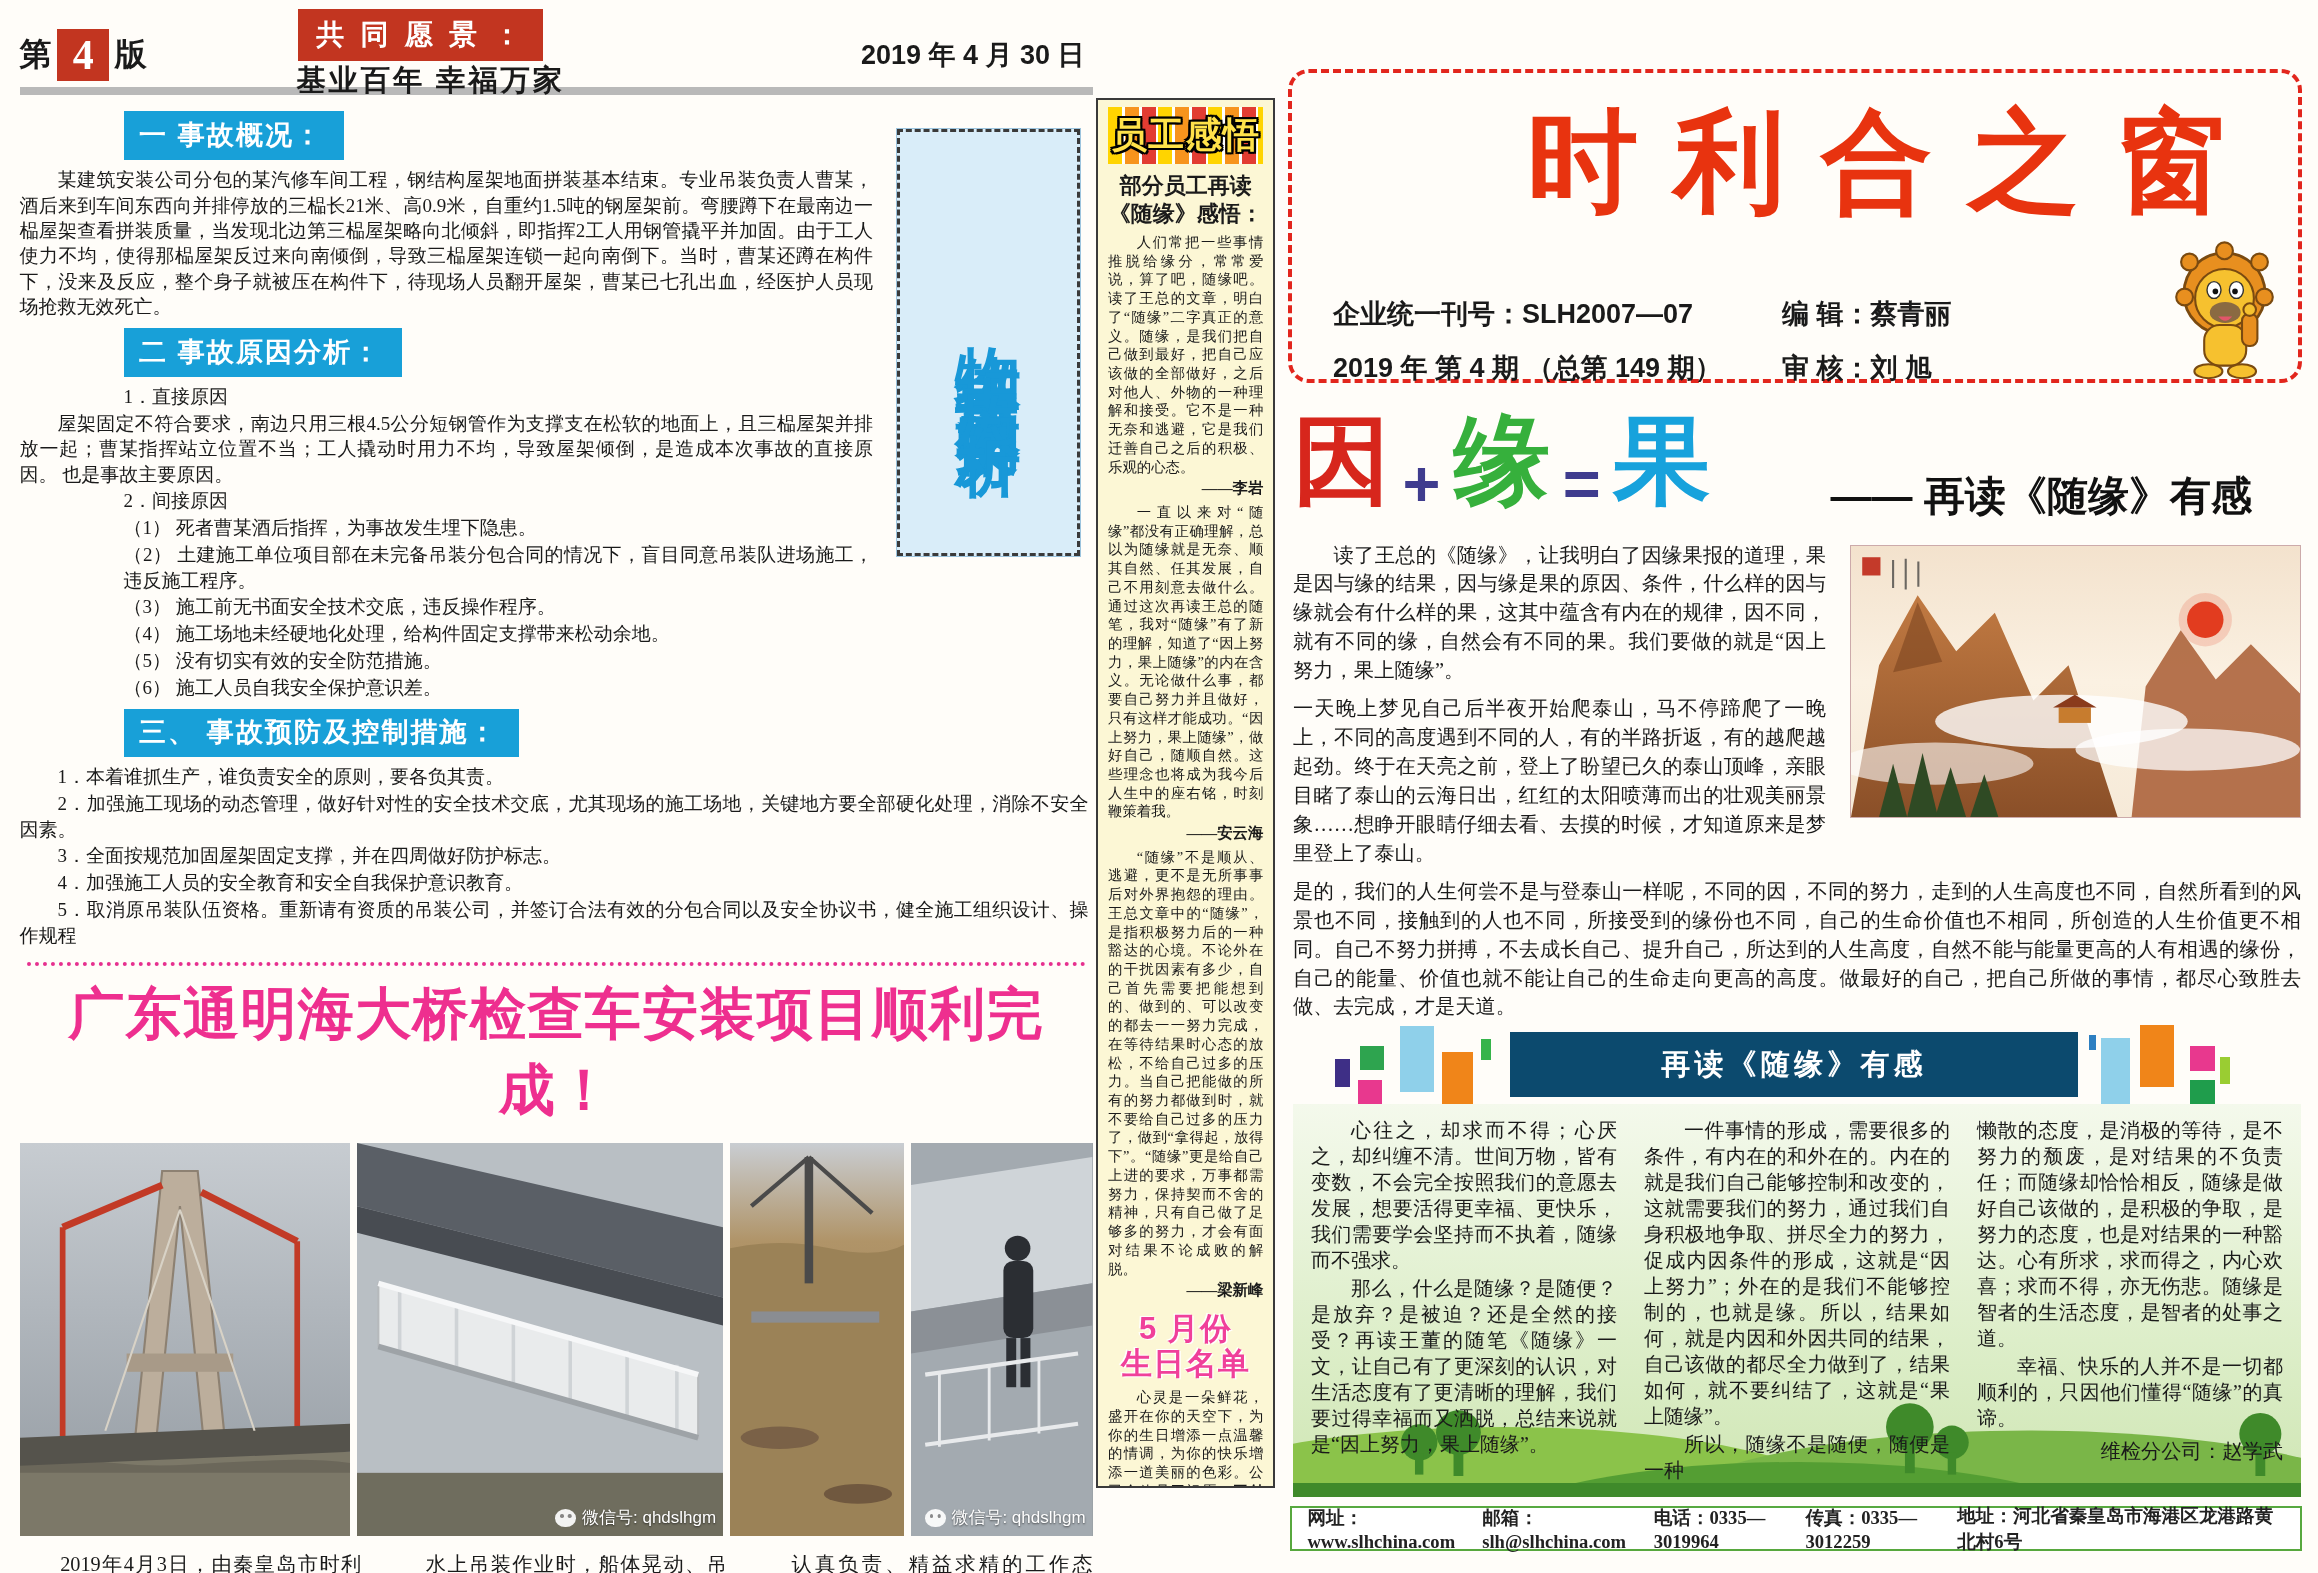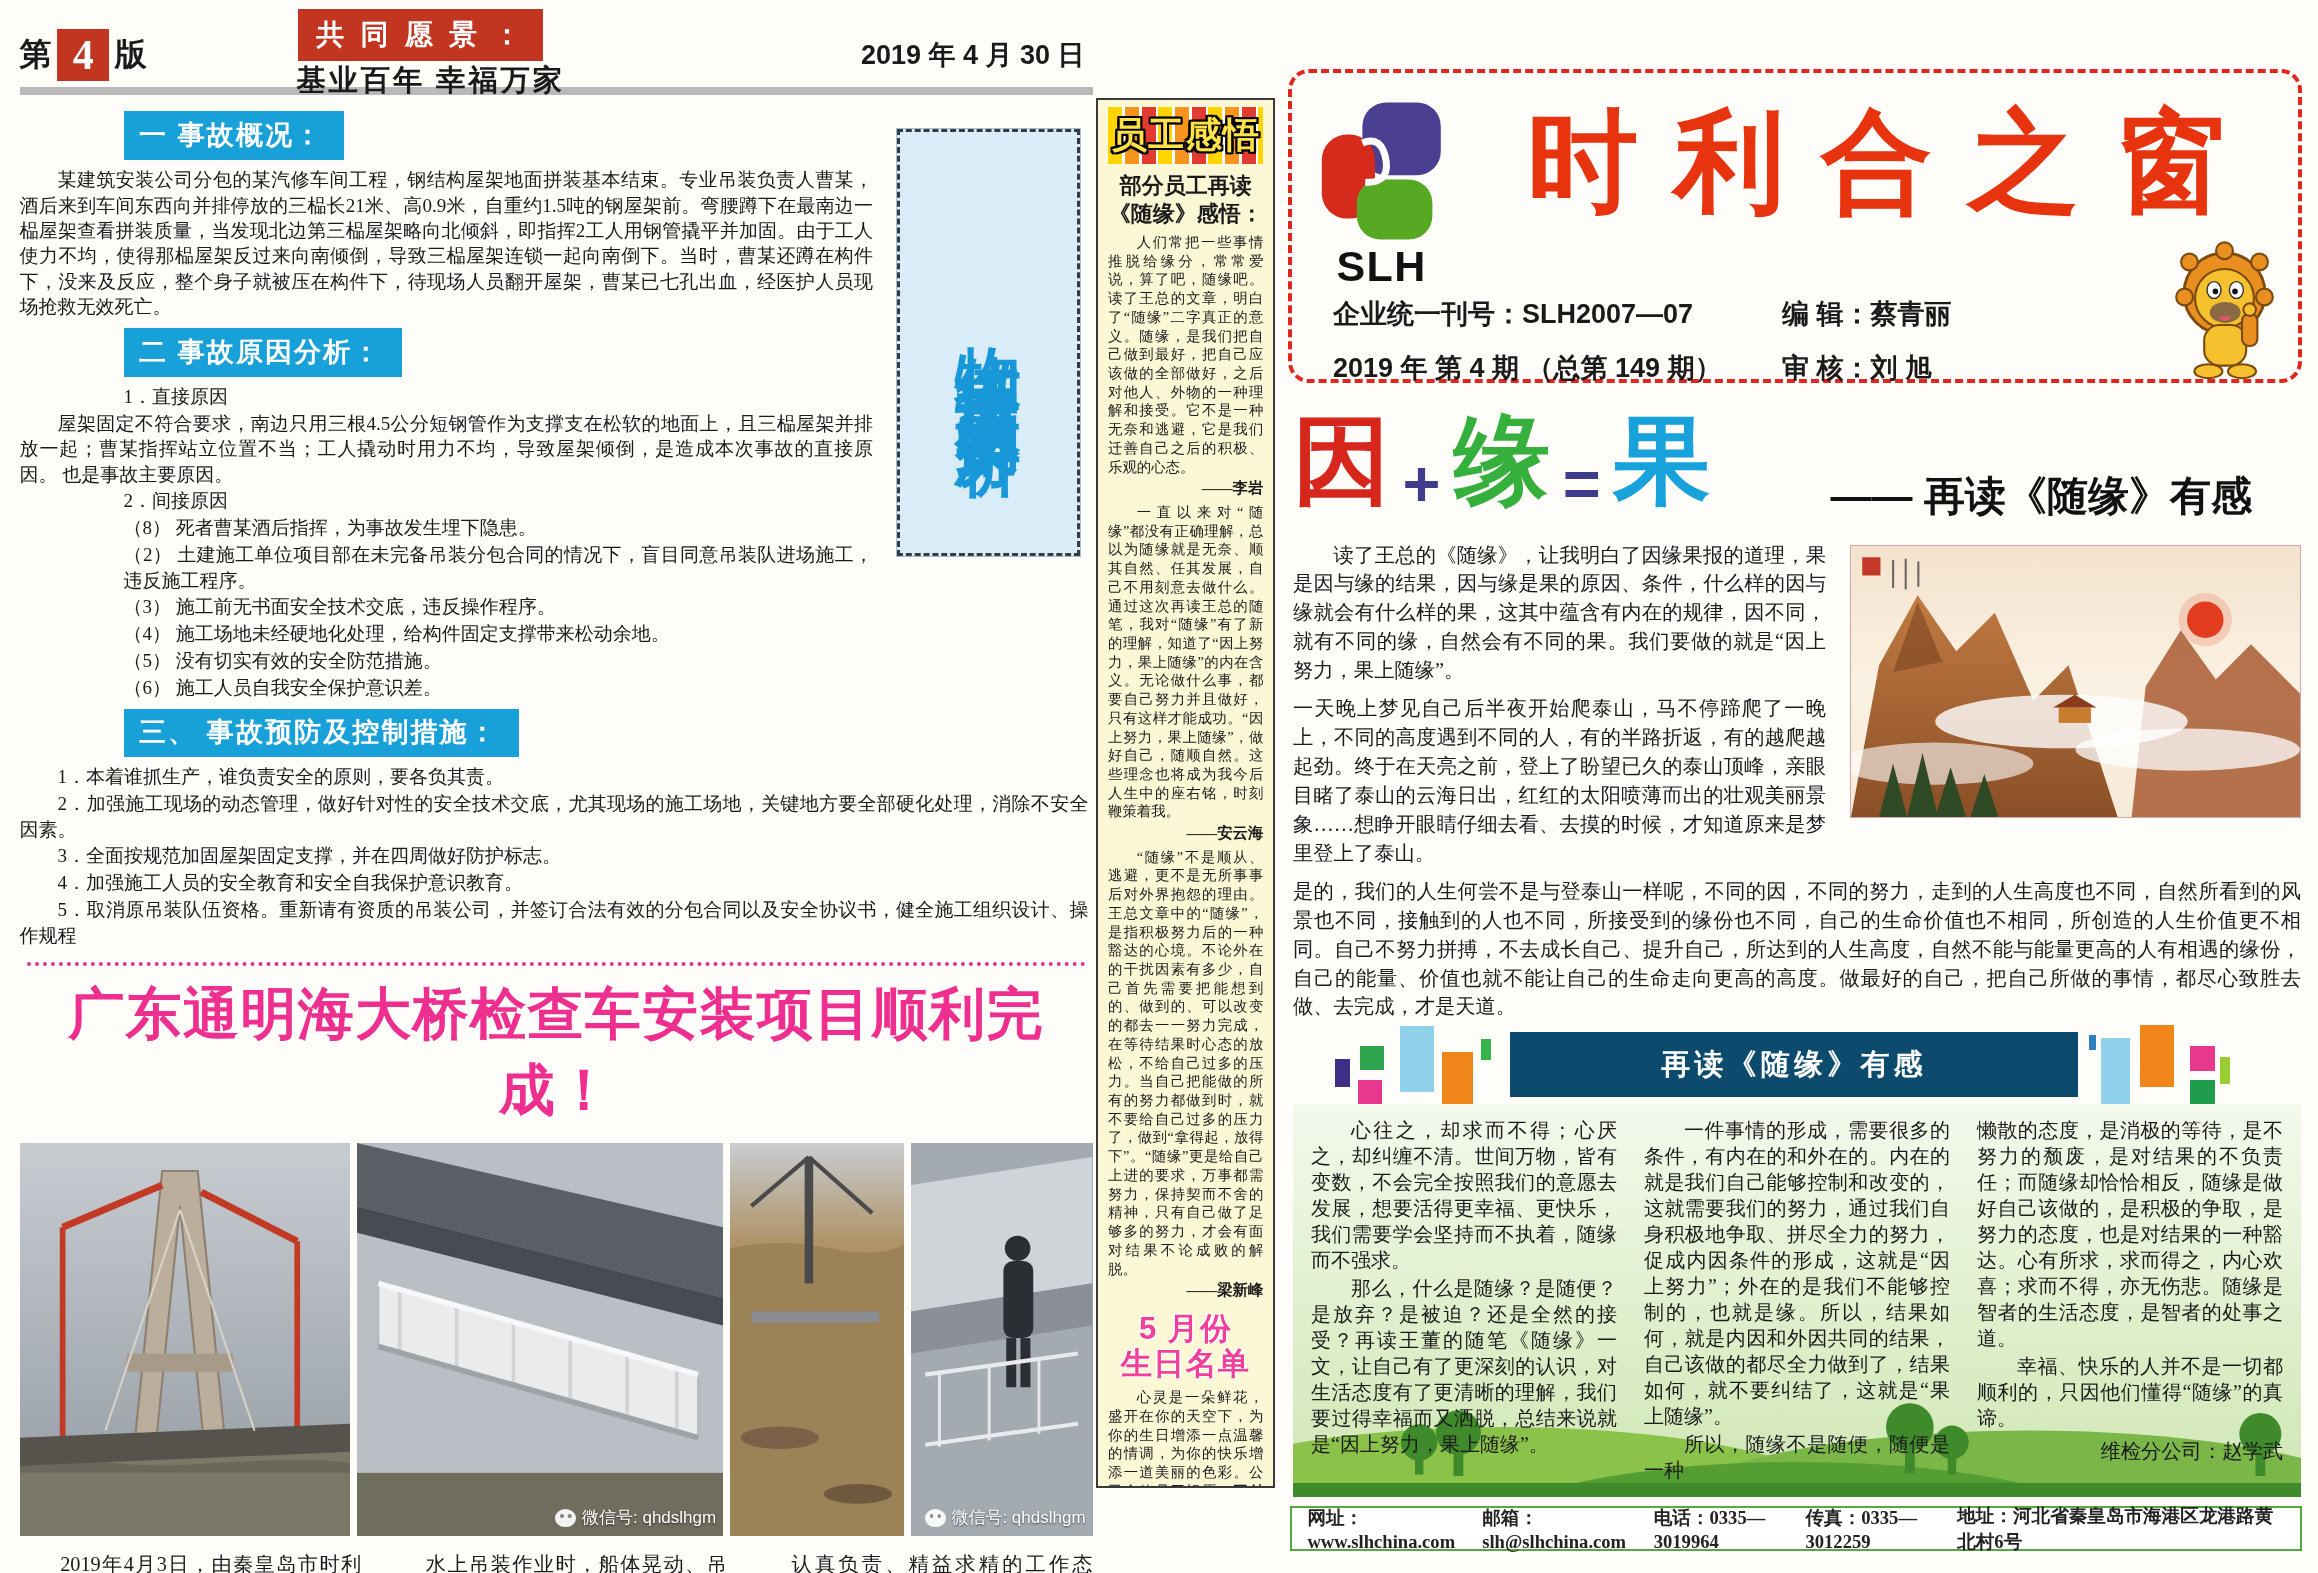--- a/index.html
+++ b/index.html
@@ -142,21 +142,21 @@
         <div class="vtitle">物体打击事故案例分析</div>
       </div>
 
       <div class="sec-head">一  事故概况：</div>
       <p class="ind">某建筑安装公司分包的某汽修车间工程，钢结构屋架地面拼装基本结束。专业吊装负责人曹某，酒后来到车间东西向并排停放的三榀长21米、高0.9米，自重约1.5吨的钢屋架前。弯腰蹲下在最南边一榀屋架查看拼装质量，当发现北边第三榀屋架略向北倾斜，即指挥2工人用钢管撬平并加固。由于工人使力不均，使得那榀屋架反过来向南倾倒，导致三榀屋架连锁一起向南倒下。当时，曹某还蹲在构件下，没来及反应，整个身子就被压在构件下，待现场人员翻开屋架，曹某已七孔出血，经医护人员现场抢救无效死亡。</p>
 
       <div class="sec-head">二  事故原因分析：</div>
       <p class="num">1．直接原因</p>
       <p class="ind">屋架固定不符合要求，南边只用三根4.5公分短钢管作为支撑支在松软的地面上，且三榀屋架并排放一起；曹某指挥站立位置不当；工人撬动时用力不均，导致屋架倾倒，是造成本次事故的直接原因。 也是事故主要原因。</p>
       <p class="num">2．间接原因</p>
-      <p class="num">（8） 死者曹某酒后指挥，为事故发生埋下隐患。</p>
+      <p class="num">（1） 死者曹某酒后指挥，为事故发生埋下隐患。</p>
       <p class="num">（2） 土建施工单位项目部在未完备吊装分包合同的情况下，盲目同意吊装队进场施工，违反施工程序。</p>
       <p class="num">（3） 施工前无书面安全技术交底，违反操作程序。</p>
       <p class="num">（4） 施工场地未经硬地化处理，给构件固定支撑带来松动余地。</p>
       <p class="num">（5） 没有切实有效的安全防范措施。</p>
       <p class="num">（6） 施工人员自我安全保护意识差。</p>
 
       <div class="sec-head">三、 事故预防及控制措施：</div>
       <p class="ind">1．本着谁抓生产，谁负责安全的原则，要各负其责。</p>
       <p class="ind">2．加强施工现场的动态管理，做好针对性的安全技术交底，尤其现场的施工场地，关键地方要全部硬化处理，消除不安全因素。</p>
       <p class="ind">3．全面按规范加固屋架固定支撑，并在四周做好防护标志。</p>
@@ -281,29 +281,20 @@
       <p class="entry">“随缘”不是顺从、逃避，更不是无所事事后对外界抱怨的理由。王总文章中的“随缘”，是指积极努力后的一种豁达的心境。不论外在的干扰因素有多少，自己首先需要把能想到的、做到的、可以改变的都去一一努力完成，在等待结果时心态的放松，不给自己过多的压力。当自己把能做的所有的努力都做到时，就不要给自己过多的压力了，做到“拿得起，放得下”。“随缘”更是给自己上进的要求，万事都需努力，保持契而不舍的精神，只有自己做了足够多的努力，才会有面对结果不论成败的解脱。</p>
       <div class="author">——梁新峰</div>
       <div class="bday-title">
         <div>5 月份</div>
         <div>生日名单</div>
       </div>
       <p class="entry"><span>心灵是一朵鲜花，盛开在你的天空下，为你的生日增添一点温馨的情调，为你的快乐增添一道美丽的色彩。公司全体员工祝愿：</span><span class="bold-inline">王付军董事长生日快乐！</span></p>
     </aside>
 
     <div class="masthead">
-      <div class="logo-block">
-        <svg width="126" height="140" viewBox="0 0 180 200">
-          <rect x="62" y="2" width="112" height="104" rx="34" fill="#4b3f92"></rect>
-          <rect x="4" y="48" width="76" height="120" rx="36" fill="#d62a1d"></rect>
-          <rect x="54" y="112" width="108" height="86" rx="34" fill="#57a822"></rect>
-          <path d="M62 60 Q90 48 96 86 Q100 118 66 116" fill="none" stroke="#fff" stroke-width="10"></path>
-        </svg>
-        <div class="logo-text">SLH</div>
-      </div>
       <div class="mh-title">时利合之窗</div>
       <div class="mh-info">
         <span>企业统一刊号：SLH2007—07</span>
         <span>编 辑：蔡青丽</span>
         <span>2019 年  第 4 期 （总第 149 期）</span>
         <span>审 核：刘    旭</span>
       </div>
       <div class="lion">
         <svg width="133" height="140" viewBox="0 0 190 200">
           <circle cx="95" cy="75" r="58" fill="#e88f1f" stroke="#7a4a10" stroke-width="4"></circle>

